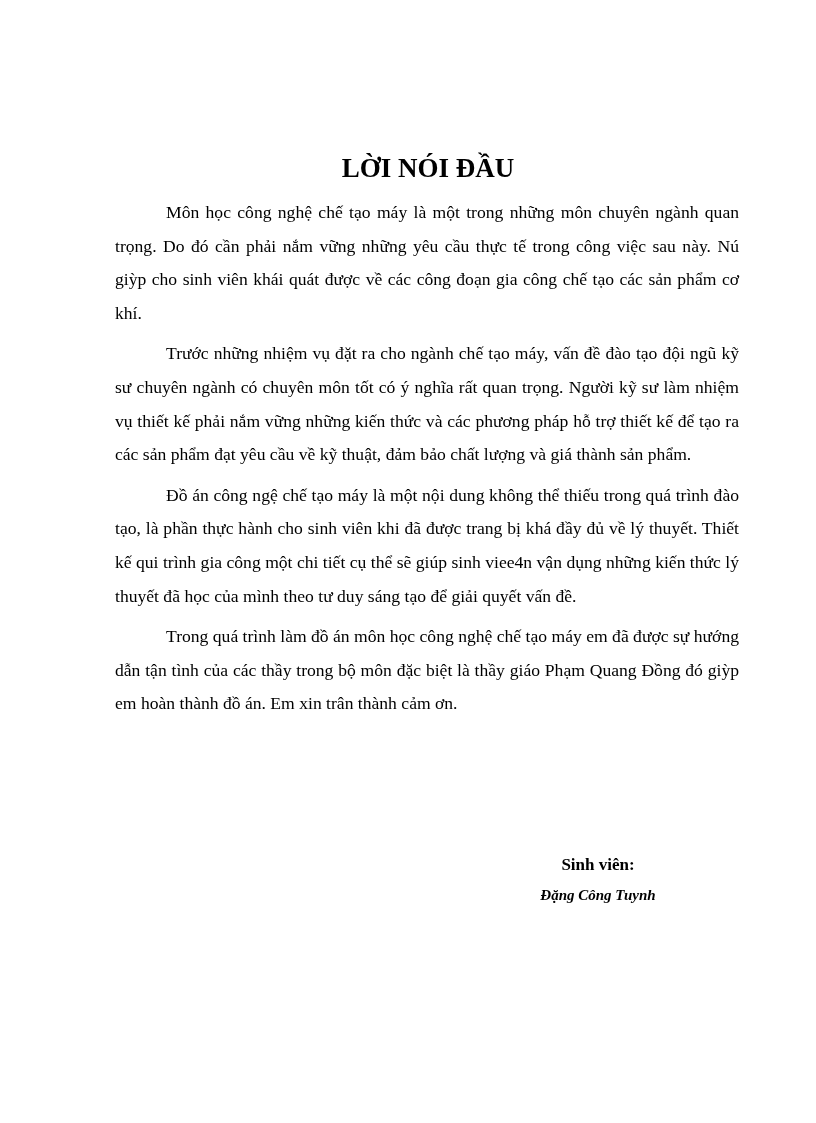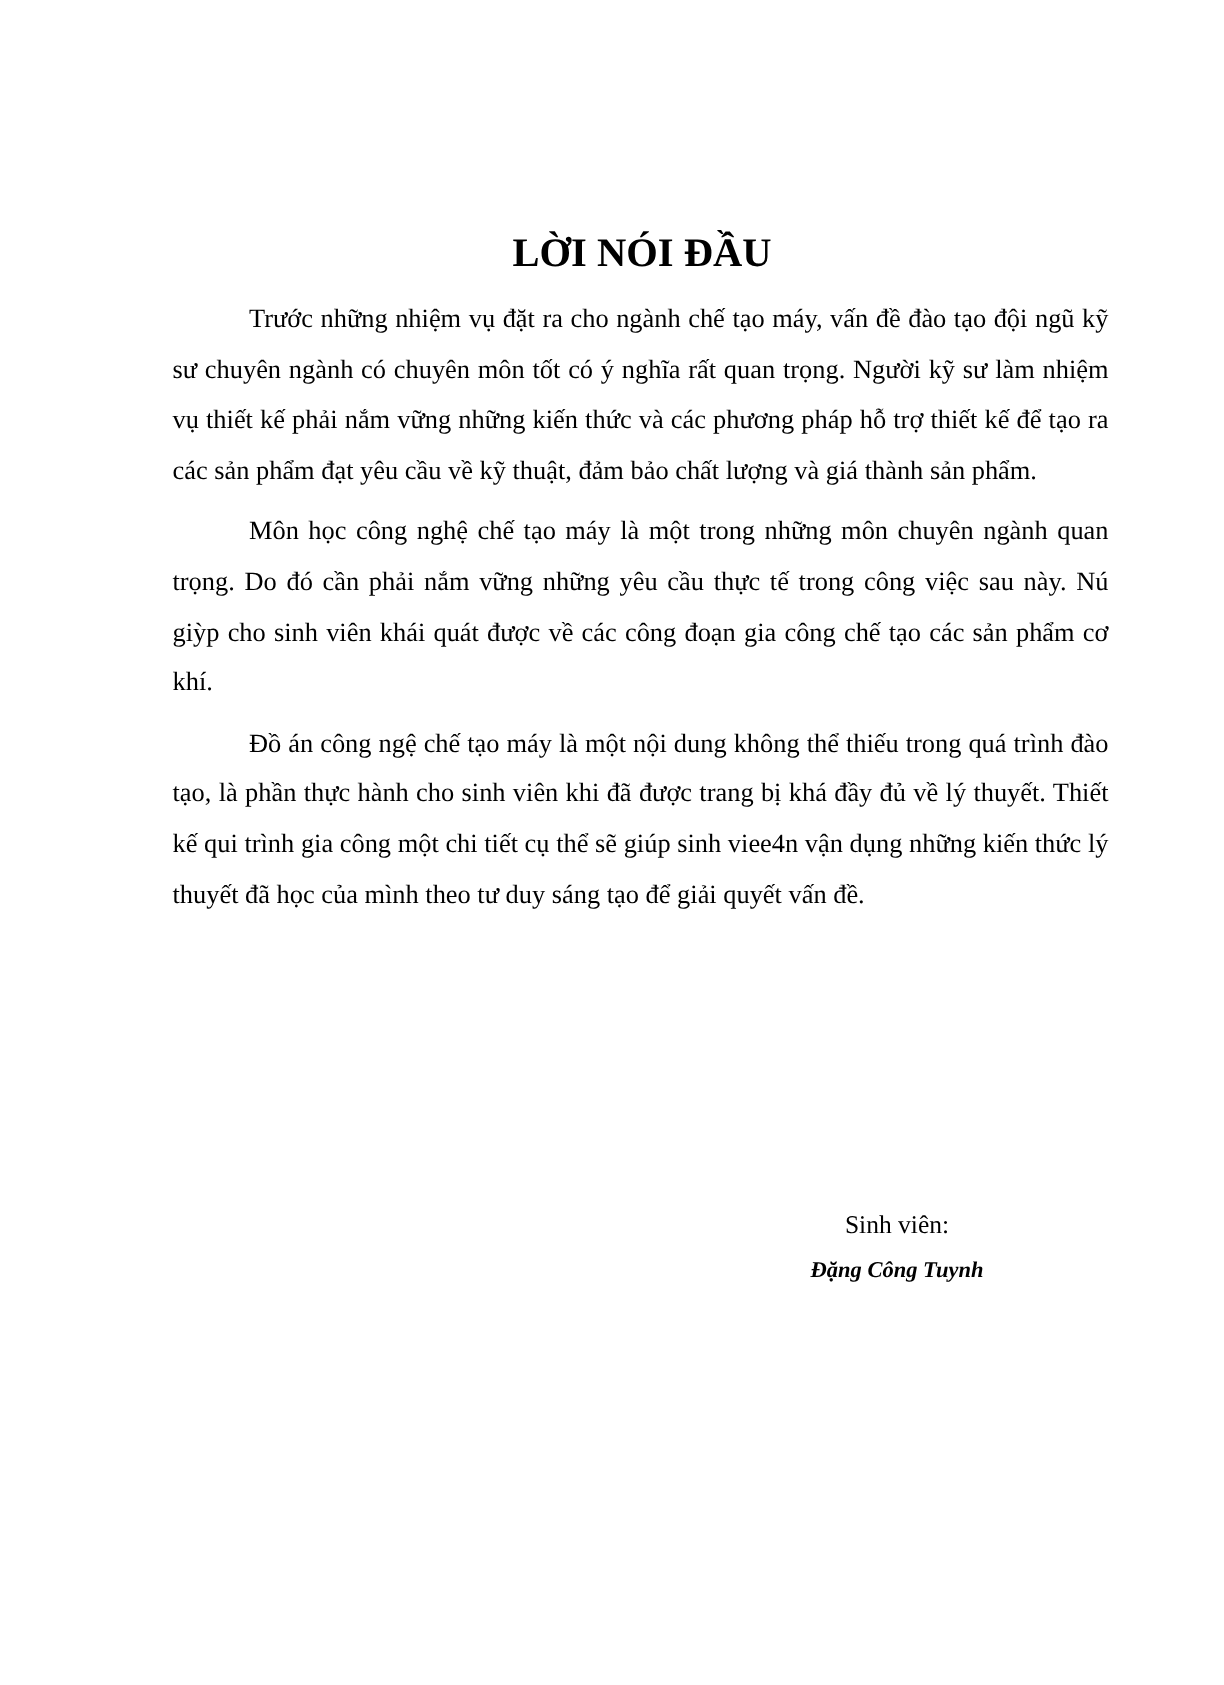--- a/index.html
+++ b/index.html
@@ -49,23 +49,24 @@
       text-indent: 51px;
     }
     .signature {
       position: absolute;
       left: 508px;
       width: 180px;
       top: 786px;
       text-align: center;
     }
     .sig-label {
-      font-weight: normal;
+      font-weight: bold;
       font-size: 17px;
       line-height: 30px;
+      margin-top: 48px;
     }
     .sig-name {
       font-weight: bold;
       font-style: italic;
       font-size: 15px;
       line-height: 30px;
     }
     .page-bottom-border {
       position: absolute;
       left: 24px;
@@ -74,23 +75,24 @@
       border-top: 1px dotted #d8d8d8;
     }
   </style>
 </head>
 <body>
 
 <div class="page">
   <h1 class="title">LỜI NÓI ĐẦU</h1>
 
   <div class="body-text">
+    <p class="para">Môn học công nghệ chế tạo máy là một trong những môn chuyên ngành quan trọng. Do đó cần phải nắm vững những yêu cầu thực tế trong công việc sau này. Nú giỳp cho sinh viên khái quát được về các công đoạn gia công chế tạo các sản phẩm cơ khí.</p>
     <p class="para">Trước những nhiệm vụ đặt ra cho ngành chế tạo máy, vấn đề đào tạo đội ngũ kỹ sư chuyên ngành có chuyên môn tốt có ý nghĩa rất quan trọng. Người kỹ sư làm nhiệm vụ thiết kế phải nắm vững những kiến thức và các phương pháp hỗ trợ thiết kế để tạo ra các sản phẩm đạt yêu cầu về kỹ thuật, đảm bảo chất lượng và giá thành sản phẩm.</p>
-    <p class="para">Môn học công nghệ chế tạo máy là một trong những môn chuyên ngành quan trọng. Do đó cần phải nắm vững những yêu cầu thực tế trong công việc sau này. Nú giỳp cho sinh viên khái quát được về các công đoạn gia công chế tạo các sản phẩm cơ khí.</p>
     <p class="para">Đồ án công ngệ chế tạo máy là một nội dung không thể thiếu trong quá trình đào tạo, là phần thực hành cho sinh viên khi đã được trang bị khá đầy đủ về lý thuyết. Thiết kế qui trình gia công một chi tiết cụ thể sẽ giúp sinh viee4n vận dụng những kiến thức lý thuyết đã học của mình theo tư duy sáng tạo để giải quyết vấn đề.</p>
+    <p class="para">Trong quá trình làm đồ án môn học công nghệ chế tạo máy em đã được sự hướng dẫn tận tình của các thầy trong bộ môn đặc biệt là thầy giáo Phạm Quang Đồng đó giỳp em hoàn thành đồ án. Em xin trân thành cảm ơn.</p>
   </div>
 
   <div class="signature">
     <div class="sig-label">Sinh viên:</div>
     <div class="sig-name">Đặng Công Tuynh</div>
   </div>
 
   <div class="page-bottom-border"></div>
 </div>
 

